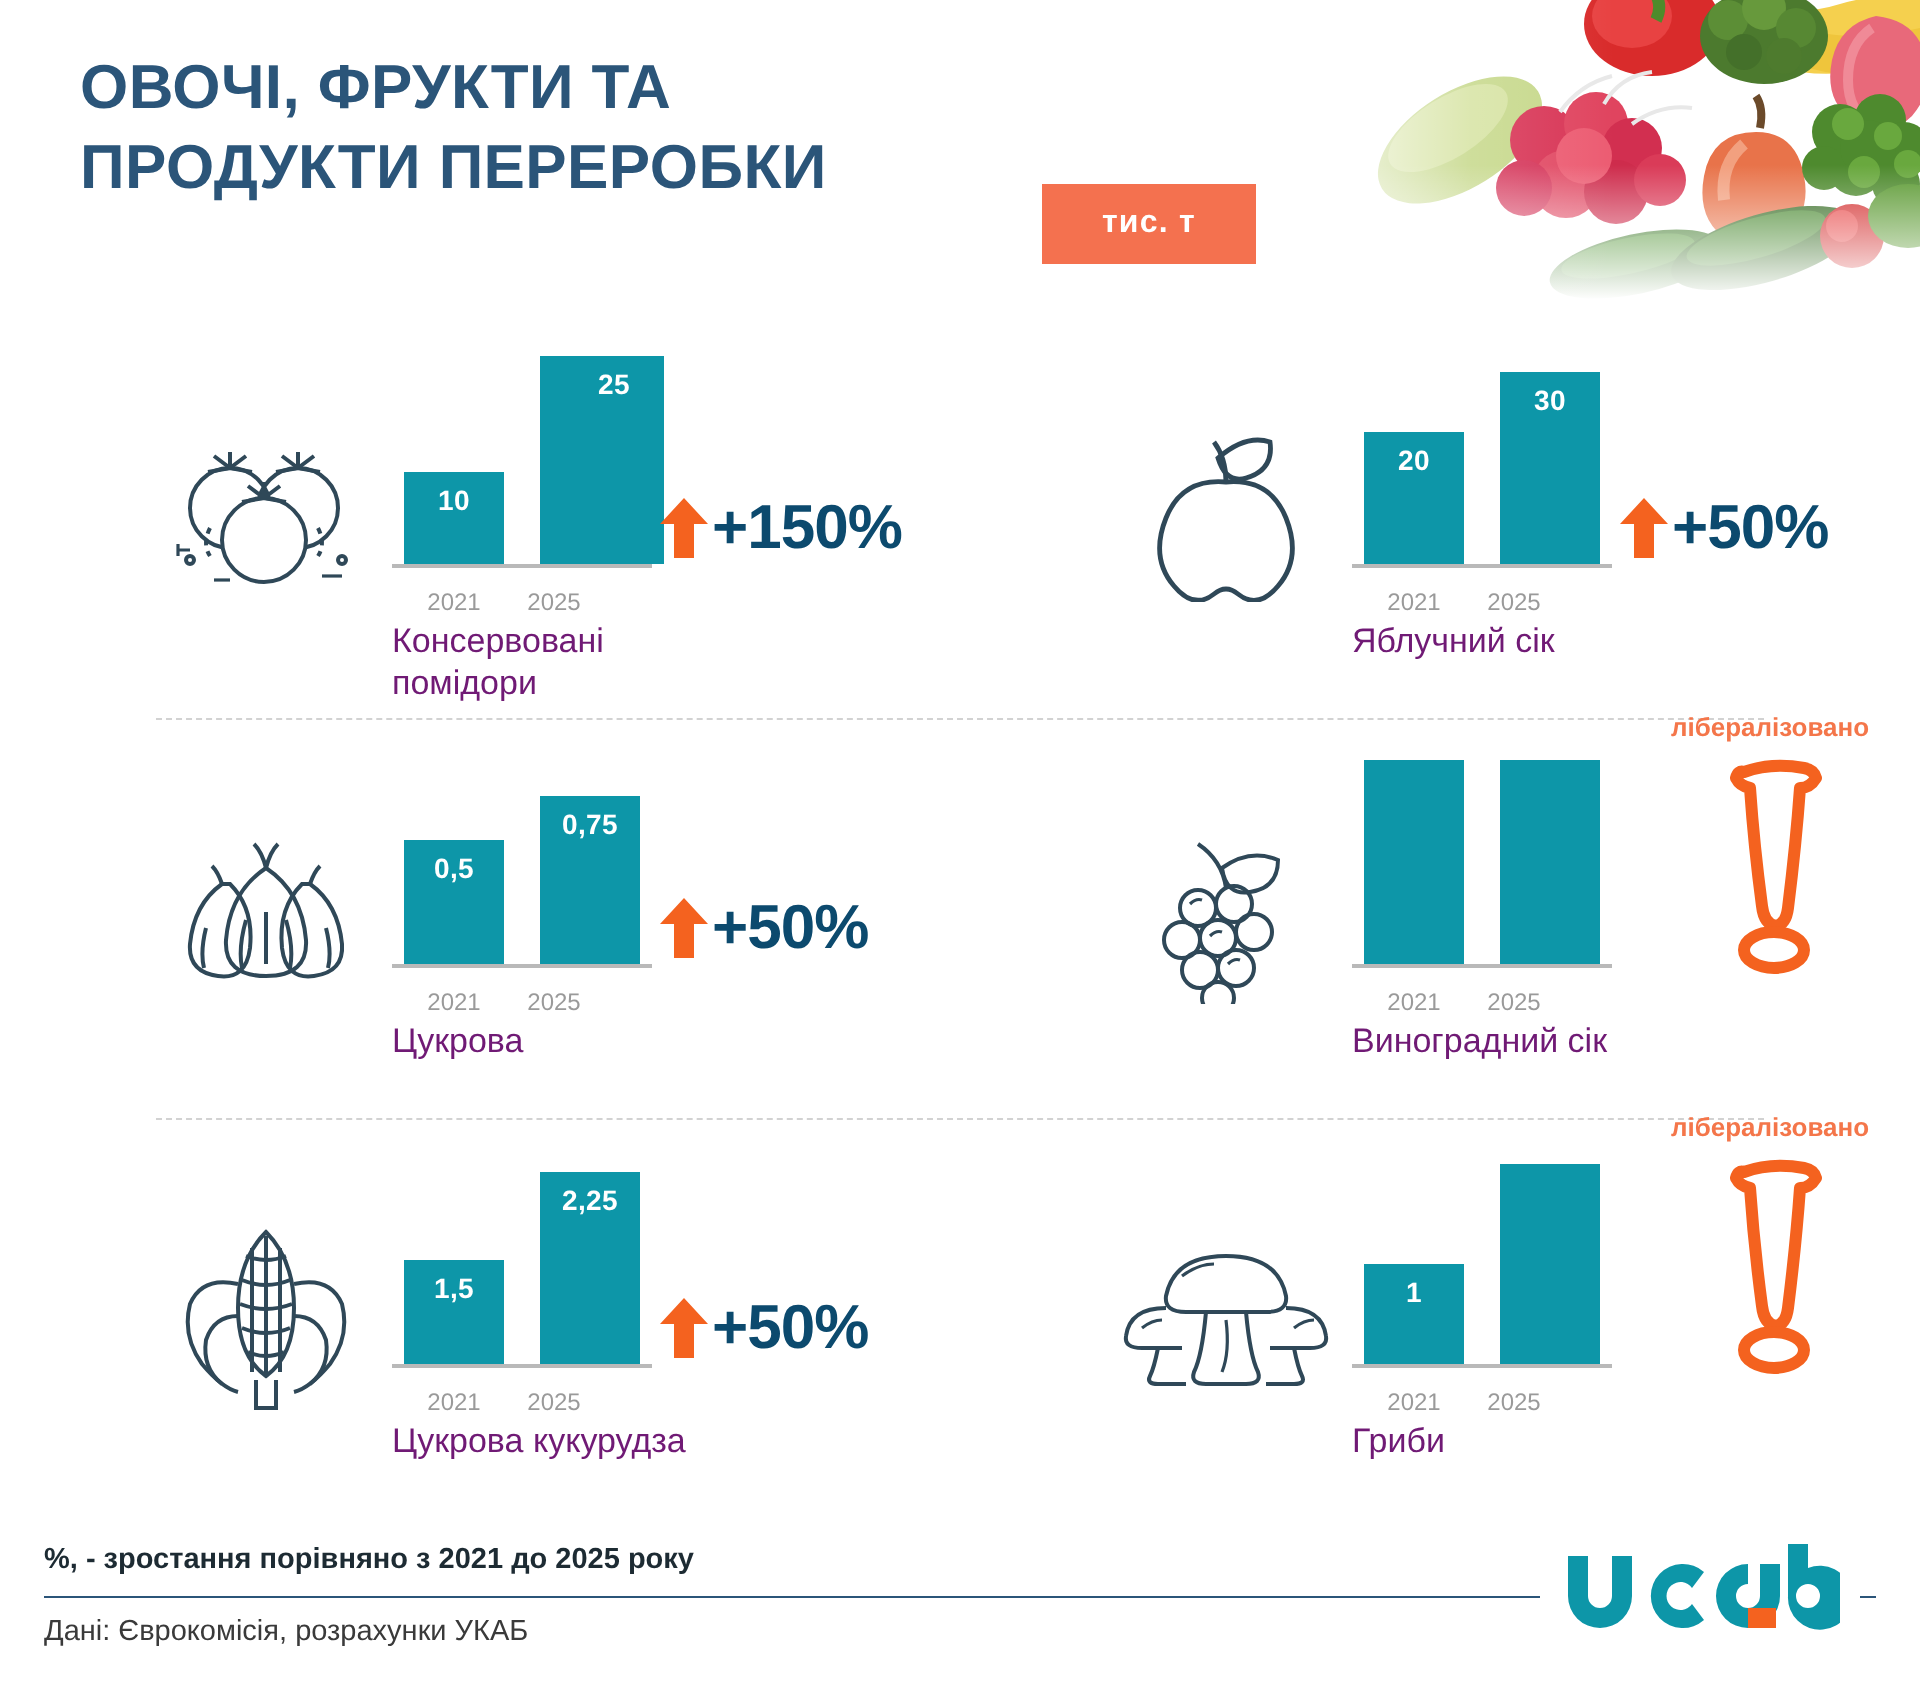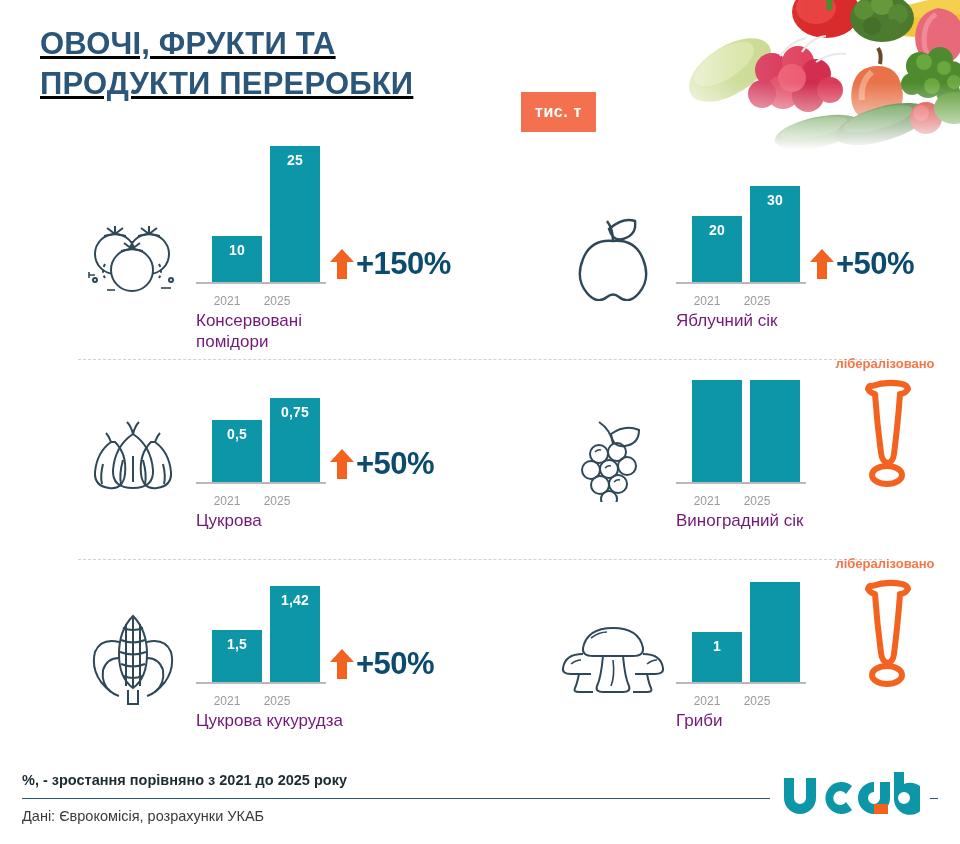--- a/index.html
+++ b/index.html
@@ -17,30 +17,30 @@
   }
   #photo-mask{
     position:absolute;top:0;left:620px;width:340px;height:150px;
     background:
       linear-gradient(to right, rgba(255,255,255,1) 0%, rgba(255,255,255,0.75) 14%, rgba(255,255,255,0.15) 34%, rgba(255,255,255,0) 55%),
       linear-gradient(to bottom, rgba(255,255,255,0) 55%, rgba(255,255,255,0.55) 80%, rgba(255,255,255,1) 100%);
     pointer-events:none;
   }
 
   
-  #header{position:absolute;top:24px;left:40px;width:660px;text-decoration:underline;}
+  #header{position:absolute;top:24px;left:40px;width:660px;}
   #title{
     color:#2B5579;font-weight:bold;font-size:31px;line-height:1.28;
     letter-spacing:0.2px;margin:0;white-space:pre-line;
   }
   #unit-badge{
     position:absolute;left:521px;top:92px;
     background:#F4714F;color:#ffffff;
     font-size:16px;font-weight:bold;letter-spacing:0.6px;
-    padding:11px 14px;
+    padding:11px 30px;
   }
 
   
   #grid{position:absolute;top:160px;left:0;width:960px;height:600px;}
   .row{position:relative;height:200px;}
   .row .divider{
     position:absolute;left:78px;right:78px;bottom:0;height:0;
     border-top:1.5px dashed #d2d2d2;
   }
   .panel{position:absolute;top:0;height:200px;width:480px;}
@@ -54,21 +54,21 @@
   .icon-box svg{display:block;}
 
   .chart{position:absolute;left:196px;top:18px;width:130px;height:132px;}
   .baseline{
     position:absolute;left:0;bottom:26px;width:130px;height:2px;background:#b9b9b9;
   }
   .bar{
     position:absolute;bottom:28px;width:50px;background:#0D96A8;
     display:flex;align-items:flex-start;justify-content:center;
   }
-  .bar.b2021{left:16px;}
+  .bar.b2021{left:6px;}
   .bar.b2025{left:74px;}
   .bar-value{
     color:#ffffff;font-size:14px;font-weight:bold;margin-top:6px;
     letter-spacing:0.2px;white-space:nowrap;
   }
   .xlab{
     position:absolute;bottom:2px;width:50px;text-align:center;
     color:#9a9a9a;font-size:12px;
   }
   .xlab.x2021{left:6px;}
@@ -211,21 +211,21 @@
           <path d="M6 54 l0 6 M6 57 l6 0" stroke-width="1.6"></path>
           <path d="M78 70 l10 0" stroke-width="1.6"></path>
           <path d="M24 72 l8 0" stroke-width="1.6"></path>
         </svg>
       </div>
       <div class="chart">
         <div class="baseline"></div>
         <div class="bar b2021" style="height:46px;">
           <span class="bar-value">10</span>
         </div>
-        <div class="bar b2025" style="height:136px;">
+        <div class="bar b2025" style="height:104px;padding-left:12px;">
           <span class="bar-value">25</span>
         </div>
         <div class="xlab x2021">2021</div>
         <div class="xlab x2025">2025</div>
       </div>
       <div class="growth">
         <svg class="arrow-up" width="24" height="30" viewBox="0 0 24 30">
           <path d="M12 0 L24 13 L17 13 L17 30 L7 30 L7 13 L0 13 Z" fill="#F4621F"></path>
         </svg>
         <span>+150%</span>
@@ -352,21 +352,21 @@
           <path d="M57 50 q12 0 16 12 q2 14 -8 22"></path>
           <path d="M38 82 l0 14 l10 0 l0 -14"></path>
         </svg>
       </div>
       <div class="chart">
         <div class="baseline"></div>
         <div class="bar b2021" style="height:52px;">
           <span class="bar-value">1,5</span>
         </div>
         <div class="bar b2025" style="height:96px;">
-          <span class="bar-value">1,42</span>
+          <span class="bar-value">2,25</span>
         </div>
         <div class="xlab x2021">2021</div>
         <div class="xlab x2025">2025</div>
       </div>
       <div class="growth">
         <svg class="arrow-up" width="24" height="30" viewBox="0 0 24 30">
           <path d="M12 0 L24 13 L17 13 L17 30 L7 30 L7 13 L0 13 Z" fill="#F4621F"></path>
         </svg>
         <span>+50%</span>
       </div>

